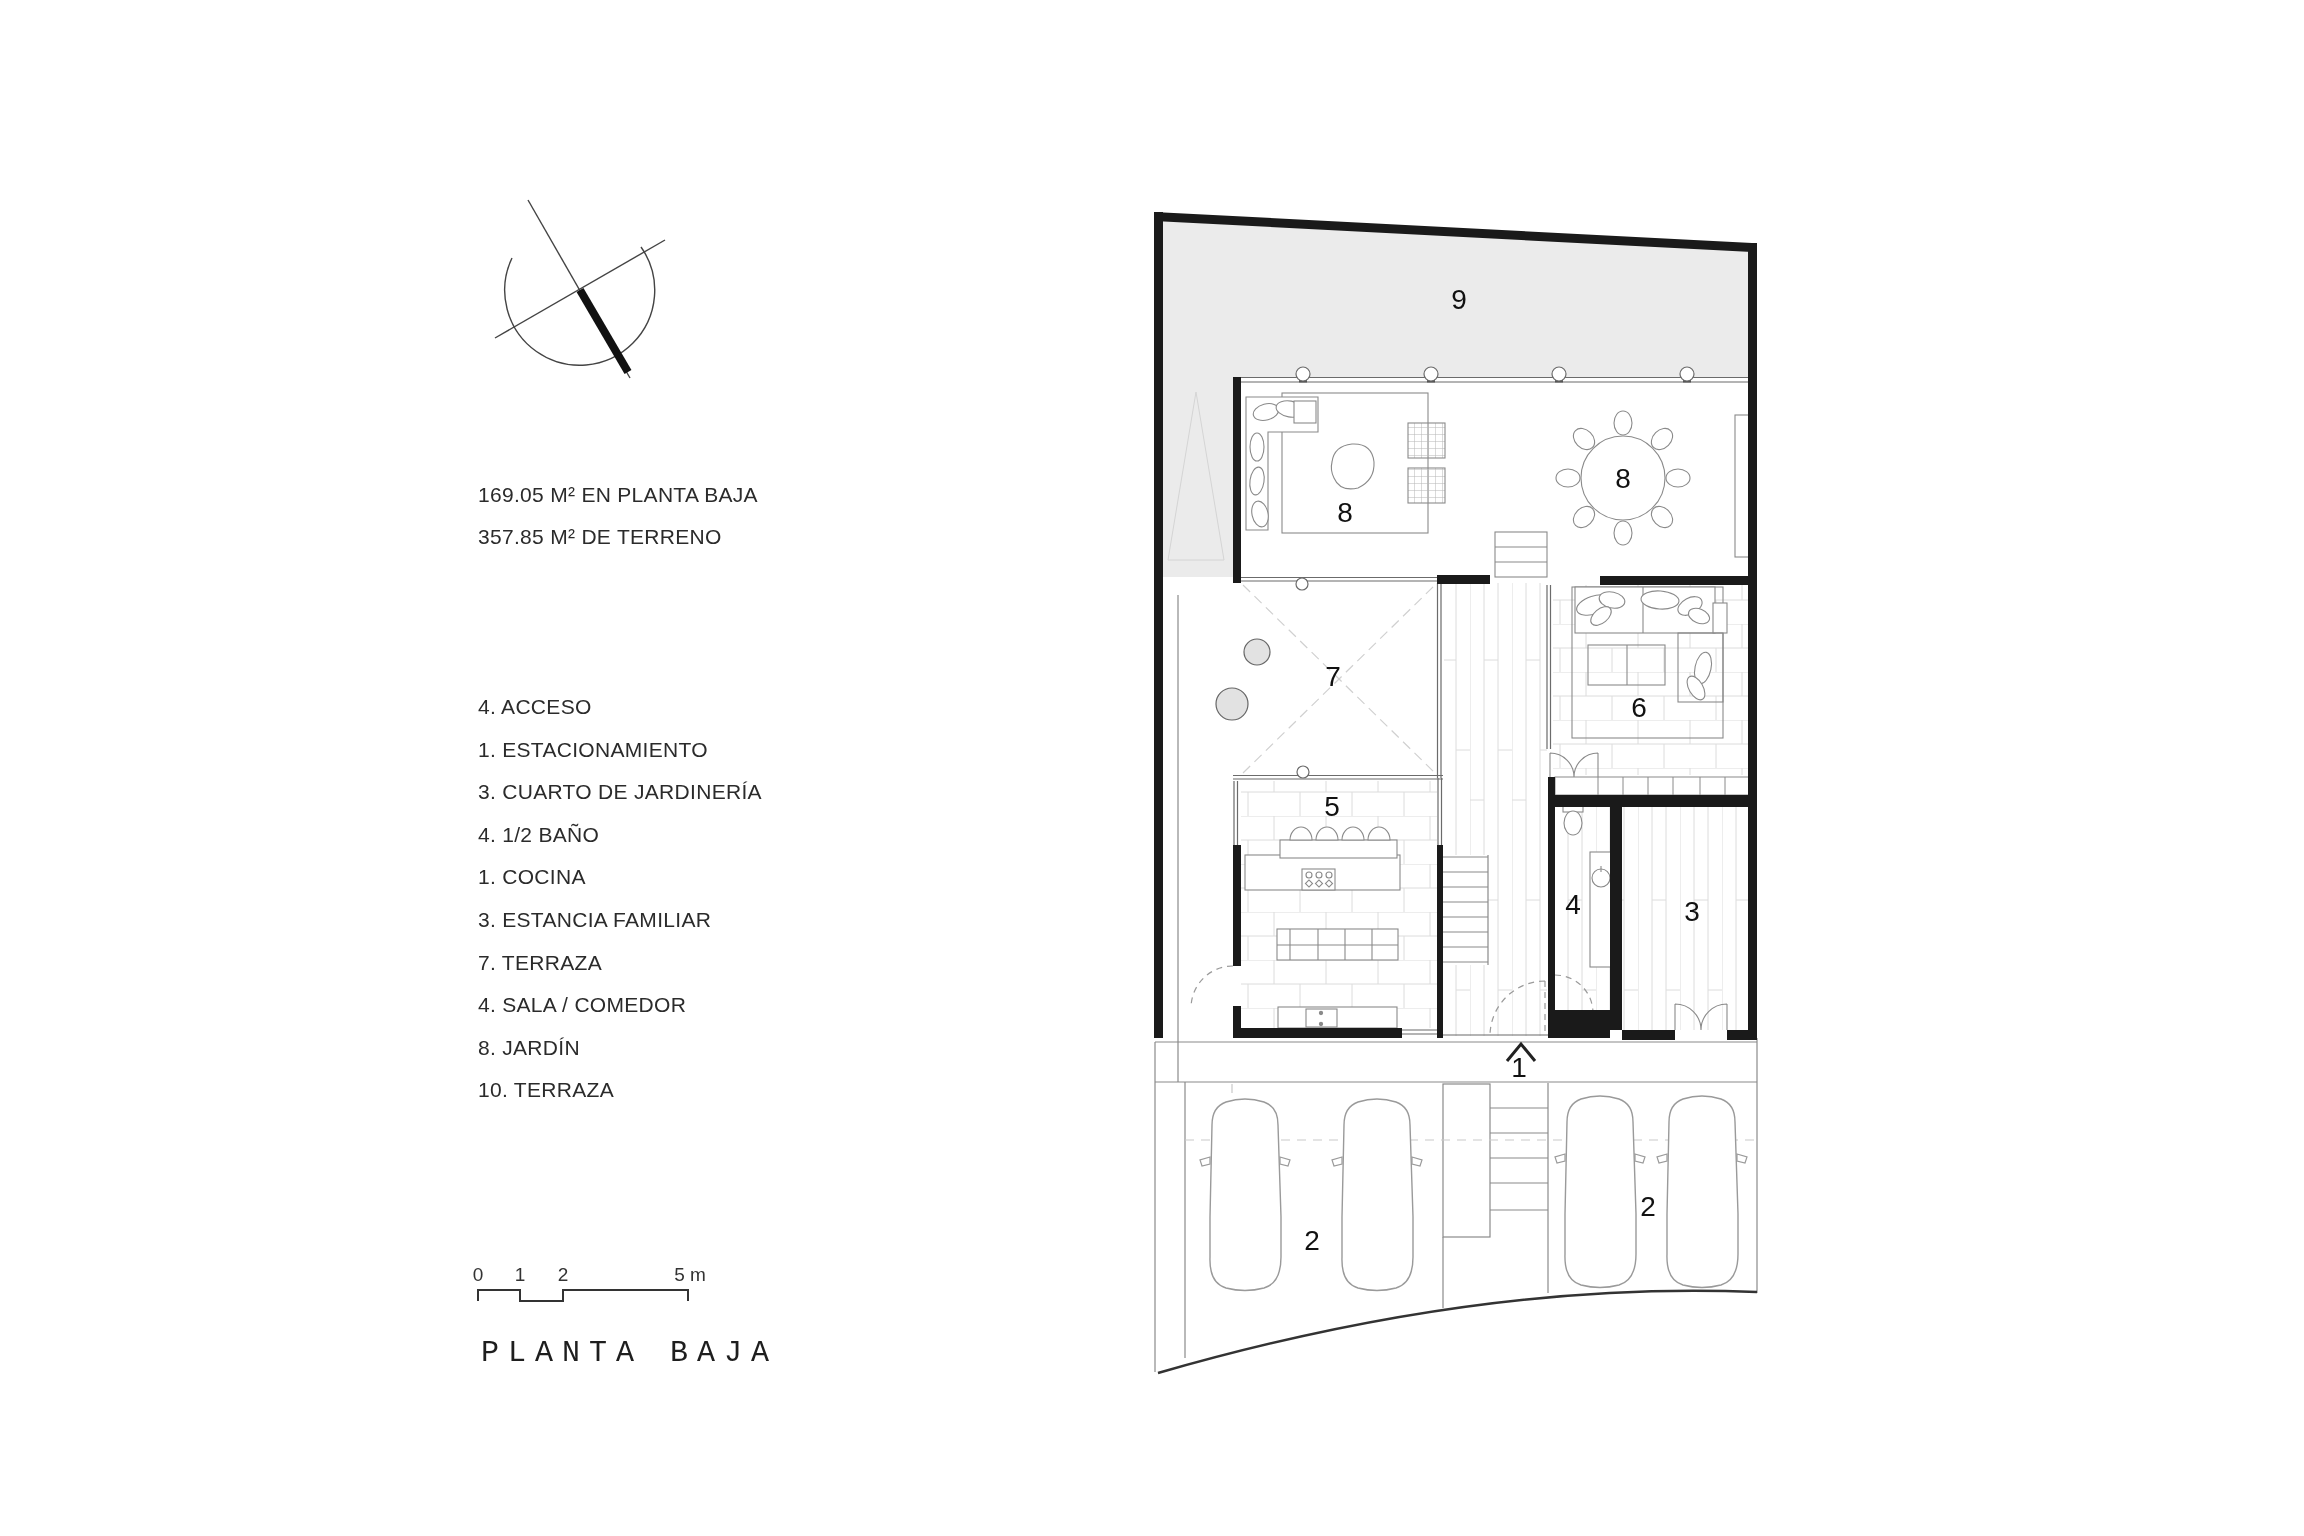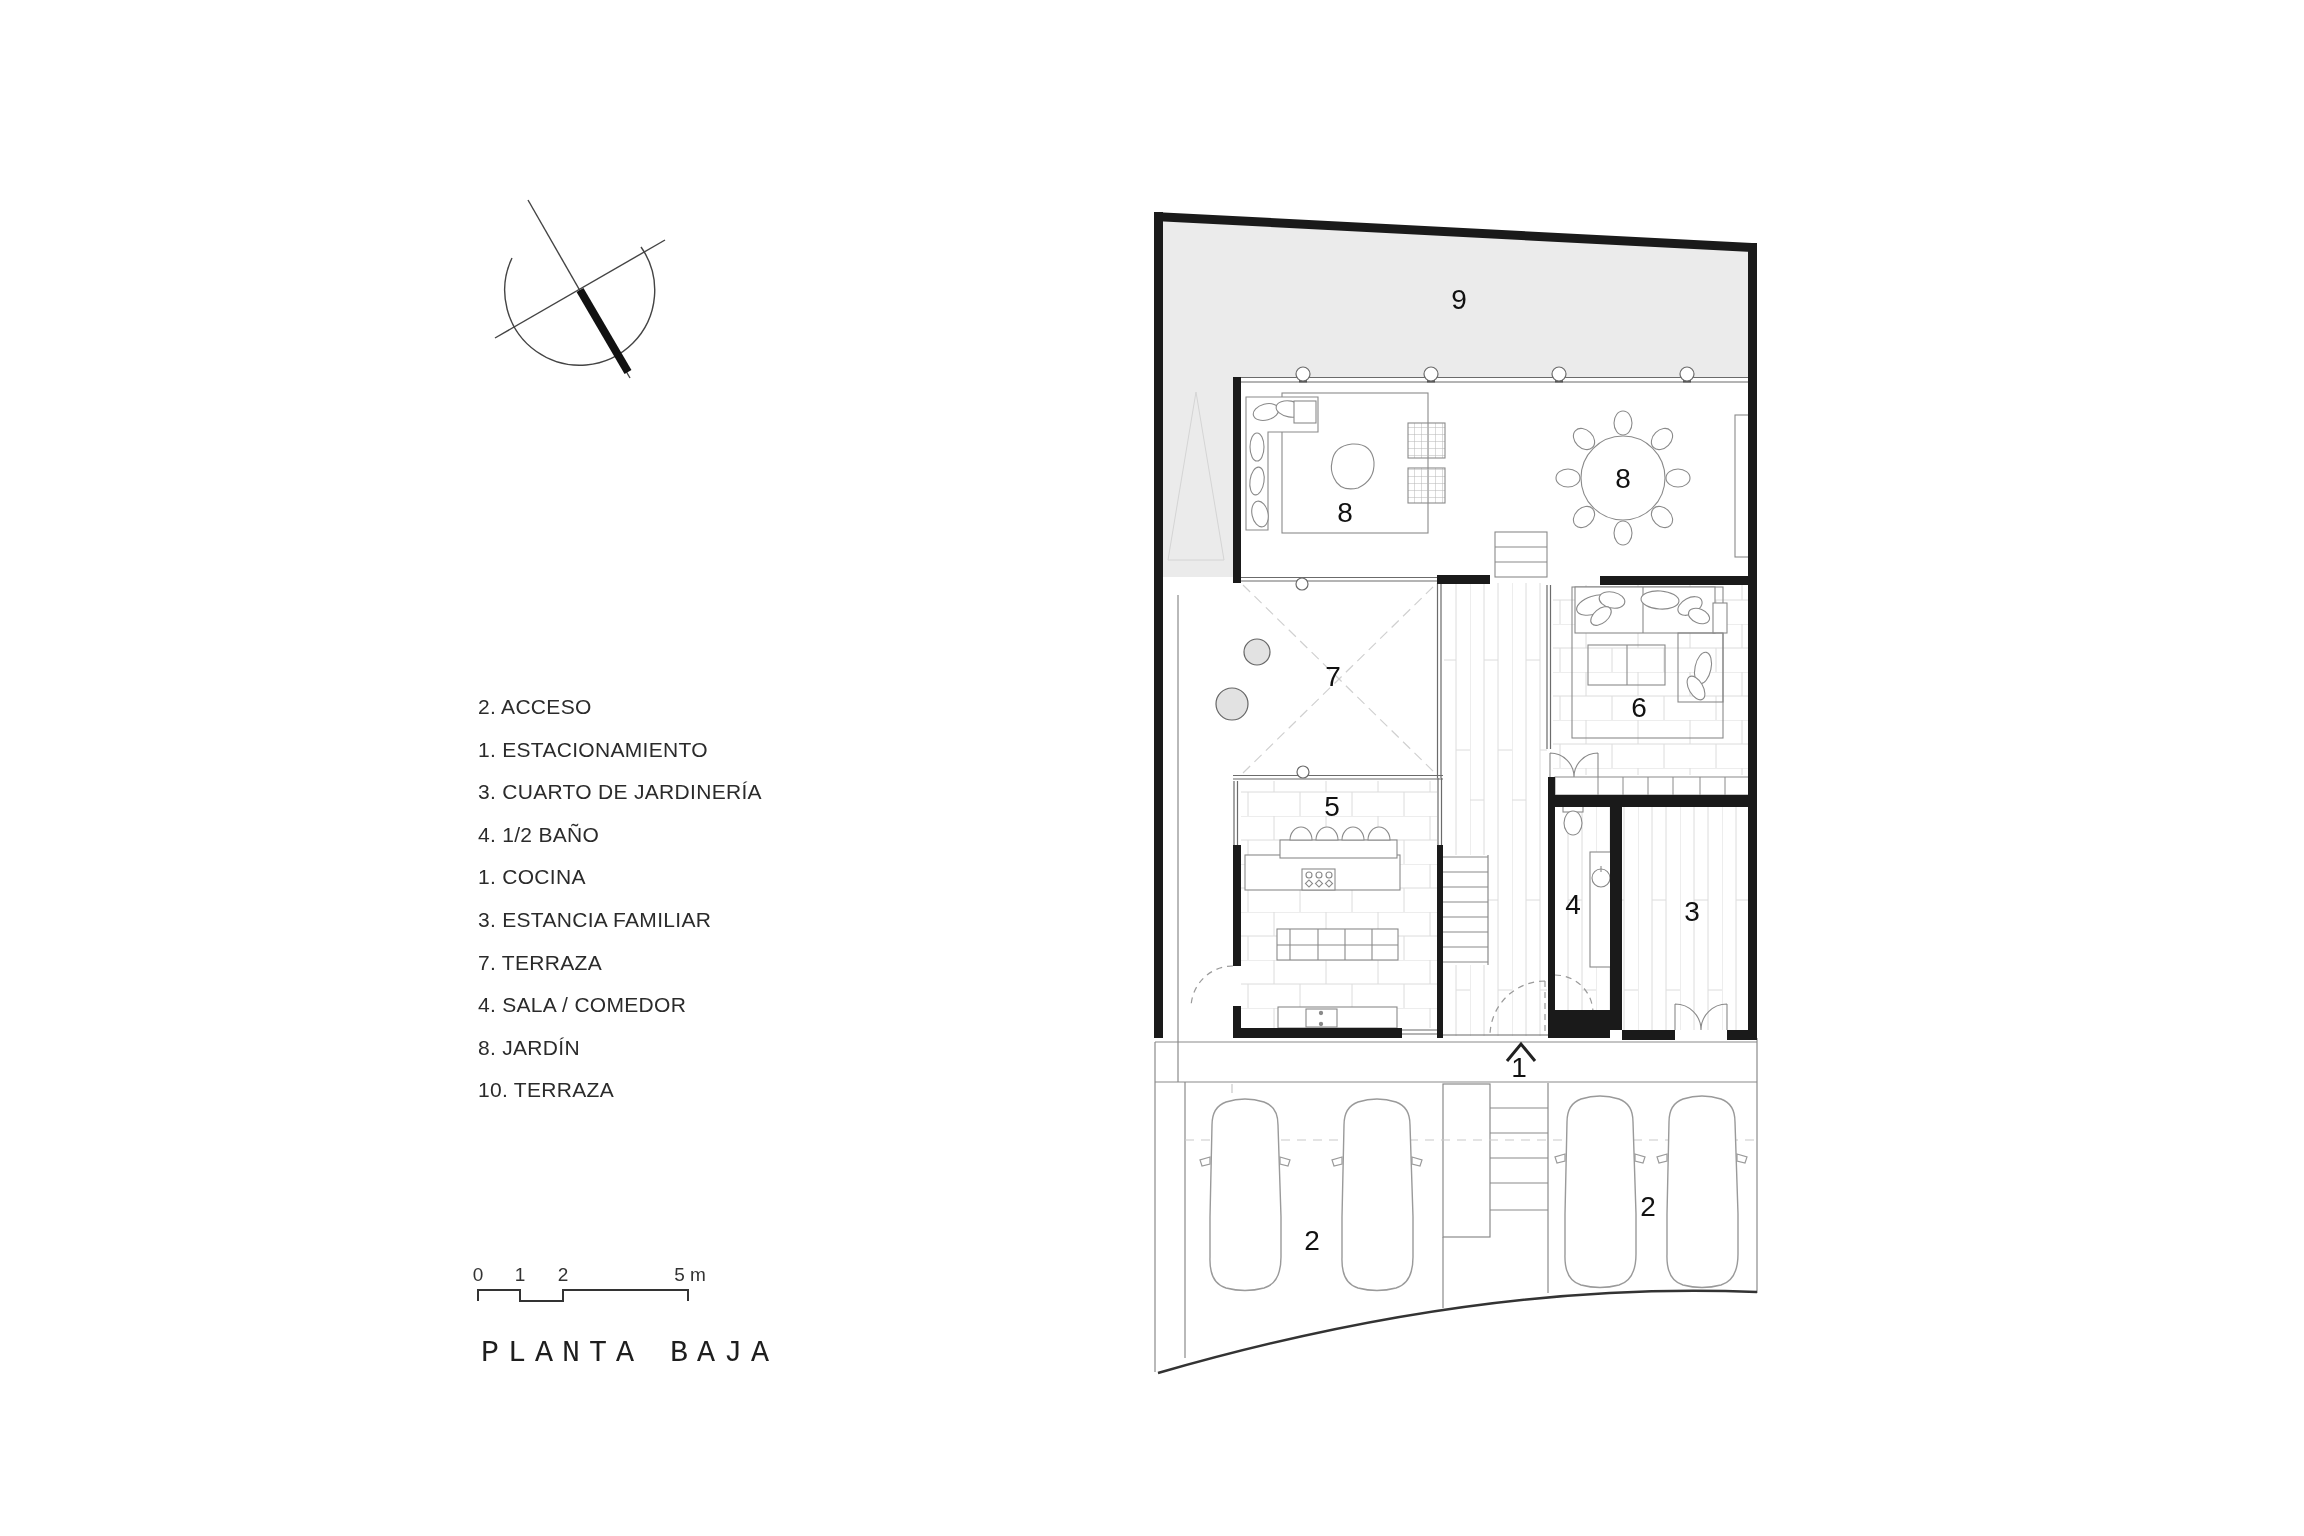--- a/index.html
+++ b/index.html
@@ -15,23 +15,27 @@
           letter-spacing:9px;white-space:nowrap;font-family:Liberation Mono, monospace;}
   text{font-family:"Liberation Sans", sans-serif;}
   .room-num{font-size:28px;fill:#111111;}
   .scale-num{font-size:19px;fill:#333333;}
 </style>
 </head>
 <body>
 
 <div class="stage">
 
+  <div class="areas">
+    <div>169.05 M² EN PLANTA BAJA</div>
+    <div>357.85 M² DE TERRENO</div>
+  </div>
 
   <div class="legend">
-    <div>2. ACCESO</div>
+    <div>4. ACCESO</div>
     <div>1. ESTACIONAMIENTO</div>
     <div>3. CUARTO DE JARDINERÍA</div>
     <div>4. 1/2 BAÑO</div>
     <div>1. COCINA</div>
     <div>3. ESTANCIA FAMILIAR</div>
     <div>7. TERRAZA</div>
     <div>4. SALA / COMEDOR</div>
     <div>8. JARDÍN</div>
     <div>10. TERRAZA</div>
   </div>

